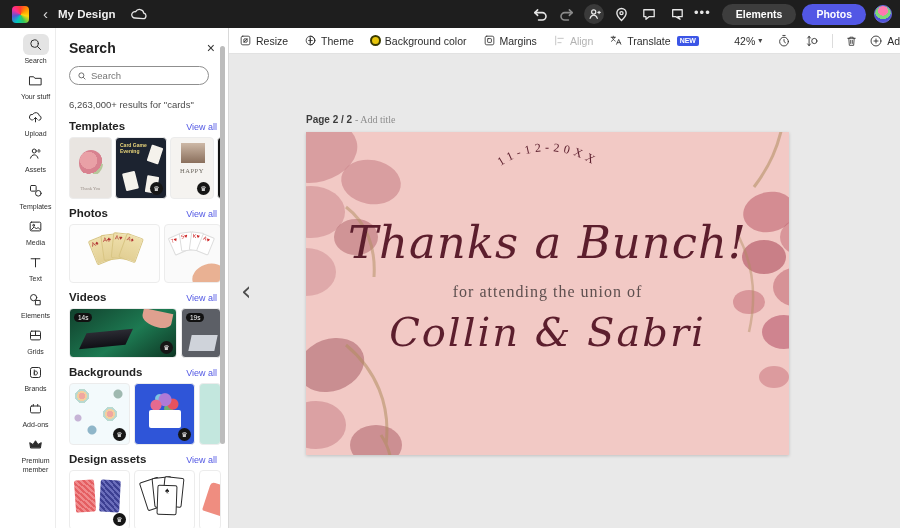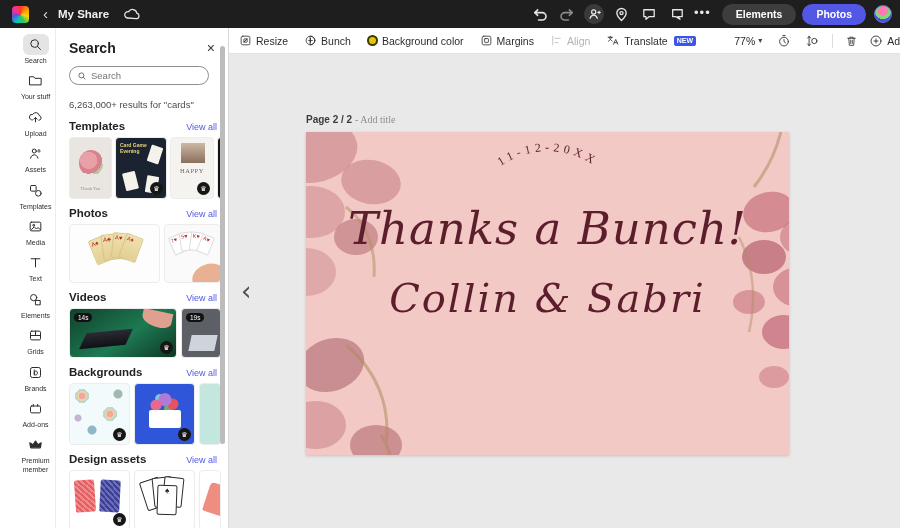--- a/index.html
+++ b/index.html
@@ -165,35 +165,35 @@
     cursor:pointer; font-family:"DejaVu Sans",sans-serif; line-height:1; }
 
   .card { position:absolute; left:77px; top:78px; width:483px; height:323px; background:#f2c9c5;
     box-shadow:0 1px 3px rgba(0,0,0,.18); overflow:hidden; }
   .card svg.deco { position:absolute; }
   .card-content { position:relative; width:100%; height:100%; text-align:center; color:#5c1e2d; }
   .arc-date { display:block; margin:6px auto 0; }
   .arc-date text { fill:#5c1e2d; font-family:"Liberation Serif",serif; font-size:12px;
     letter-spacing:4px; }
   .headline { font-family:"DejaVu Serif",serif; font-style:italic; font-size:45px;
-    margin-top:2px; letter-spacing:1px; }
+    margin-top:16px; letter-spacing:1px; }
   .subline { font-family:"Liberation Serif",serif; font-size:16px; color:#5e4f4f; margin-top:14px;
     letter-spacing:1px; }
-  .names { font-family:"DejaVu Serif",serif; font-style:italic; font-size:40px; margin-top:20px;
+  .names { font-family:"DejaVu Serif",serif; font-style:italic; font-size:40px; margin-top:8px;
     letter-spacing:2px; }
 </style>
 </head>
 <body>
 
 <div class="app">
 
   <header class="topbar">
     <div class="logo"></div>
     <span class="back">‹</span>
-    <span class="doc-title">My Share</span>
+    <span class="doc-title">My Design</span>
     <span class="tb-ic">
       <svg width="16" height="12" viewBox="0 0 20 14">
           <path d="M5 12a4 4 0 1 1 .8-7.9A5.5 5.5 0 0 1 16 6a3.5 3.5 0 0 1-1 6.9z" fill="none" stroke="#e6e6e6" stroke-width="1.6"></path>
         </svg>
     </span>
     <div class="tb-spacer"></div>
     <span class="tb-ic">
       <svg width="15" height="13" viewBox="0 0 16 14">
           <path d="M3 5h8a4 4 0 0 1 0 8H7" stroke="#e6e6e6" stroke-width="1.7" fill="none" stroke-linecap="round"></path>
           <path d="M6 2 3 5l3 3" stroke="#e6e6e6" stroke-width="1.7" fill="none" stroke-linecap="round" stroke-linejoin="round"></path>
@@ -470,21 +470,21 @@
               <rect x="4" y="4" width="16" height="16" rx="3"></rect>
               <path d="M9 15l6-6M9 10v5h5M15 14V9h-5"></path>
             </svg>
           <span>Resize</span>
         </div>
         <div class="tool">
           <svg width="13" height="13" viewBox="0 0 24 24">
               <circle cx="12" cy="12" r="8"></circle>
               <path d="M12 4a8 8 0 0 1 0 16zM12 8v8M8.5 12h7"></path>
             </svg>
-          <span>Bunch</span>
+          <span>Theme</span>
         </div>
         <div class="tool">
           <span class="bgc-dot"></span>
           <span>Background color</span>
         </div>
         <div class="tool">
           <svg width="13" height="13" viewBox="0 0 24 24">
               <rect x="4" y="4" width="16" height="16" rx="3"></rect>
               <rect x="8.5" y="8.5" width="7" height="7" rx="1"></rect>
             </svg>
@@ -499,21 +499,21 @@
         <div class="tool">
           <svg width="14" height="13" viewBox="0 0 24 24">
               <path d="M3 6h8M7 4v2M9.5 6c-1 3.5-3.5 6-6 7.5M4.5 6c1 3 3.5 5.5 6 7"></path>
               <path d="M13 19l4-9 4 9M14.3 16h5.4"></path>
             </svg>
           <span>Translate</span>
           <span class="new-badge">NEW</span>
         </div>
         <div class="tool-spacer"></div>
         <div class="zoom-ctl">
-          <span>77%</span>
+          <span>42%</span>
           <span class="zoom-caret">▾</span>
         </div>
         <span class="tool-ic">
           <svg width="14" height="14" viewBox="0 0 24 24">
               <circle cx="12" cy="13" r="7.5"></circle>
               <path d="M12 9.5V13l2.5 2M10 2.5h4"></path>
             </svg>
         </span>
         <span class="tool-ic">
           <svg width="14" height="14" viewBox="0 0 24 24">
@@ -580,19 +580,20 @@
           </svg>
 
           <div class="card-content">
             <svg class="arc-date" width="240" height="62" viewBox="0 0 240 62">
               <defs>
                   <path id="arcpath" d="M 45 62 A 82 82 0 0 1 195 62" fill="none"></path>
                 </defs>
               <text text-anchor="middle"><textPath href="#arcpath" startOffset="50%">11-12-20XX</textPath></text>
             </svg>
             <div class="headline">Thanks a Bunch!</div>
+            <div class="subline">for attending the union of</div>
             <div class="names">Collin &amp; Sabri</div>
           </div>
         </div>
       </div>
     </main>
   </div>
 </div>
 
 </body></html>

